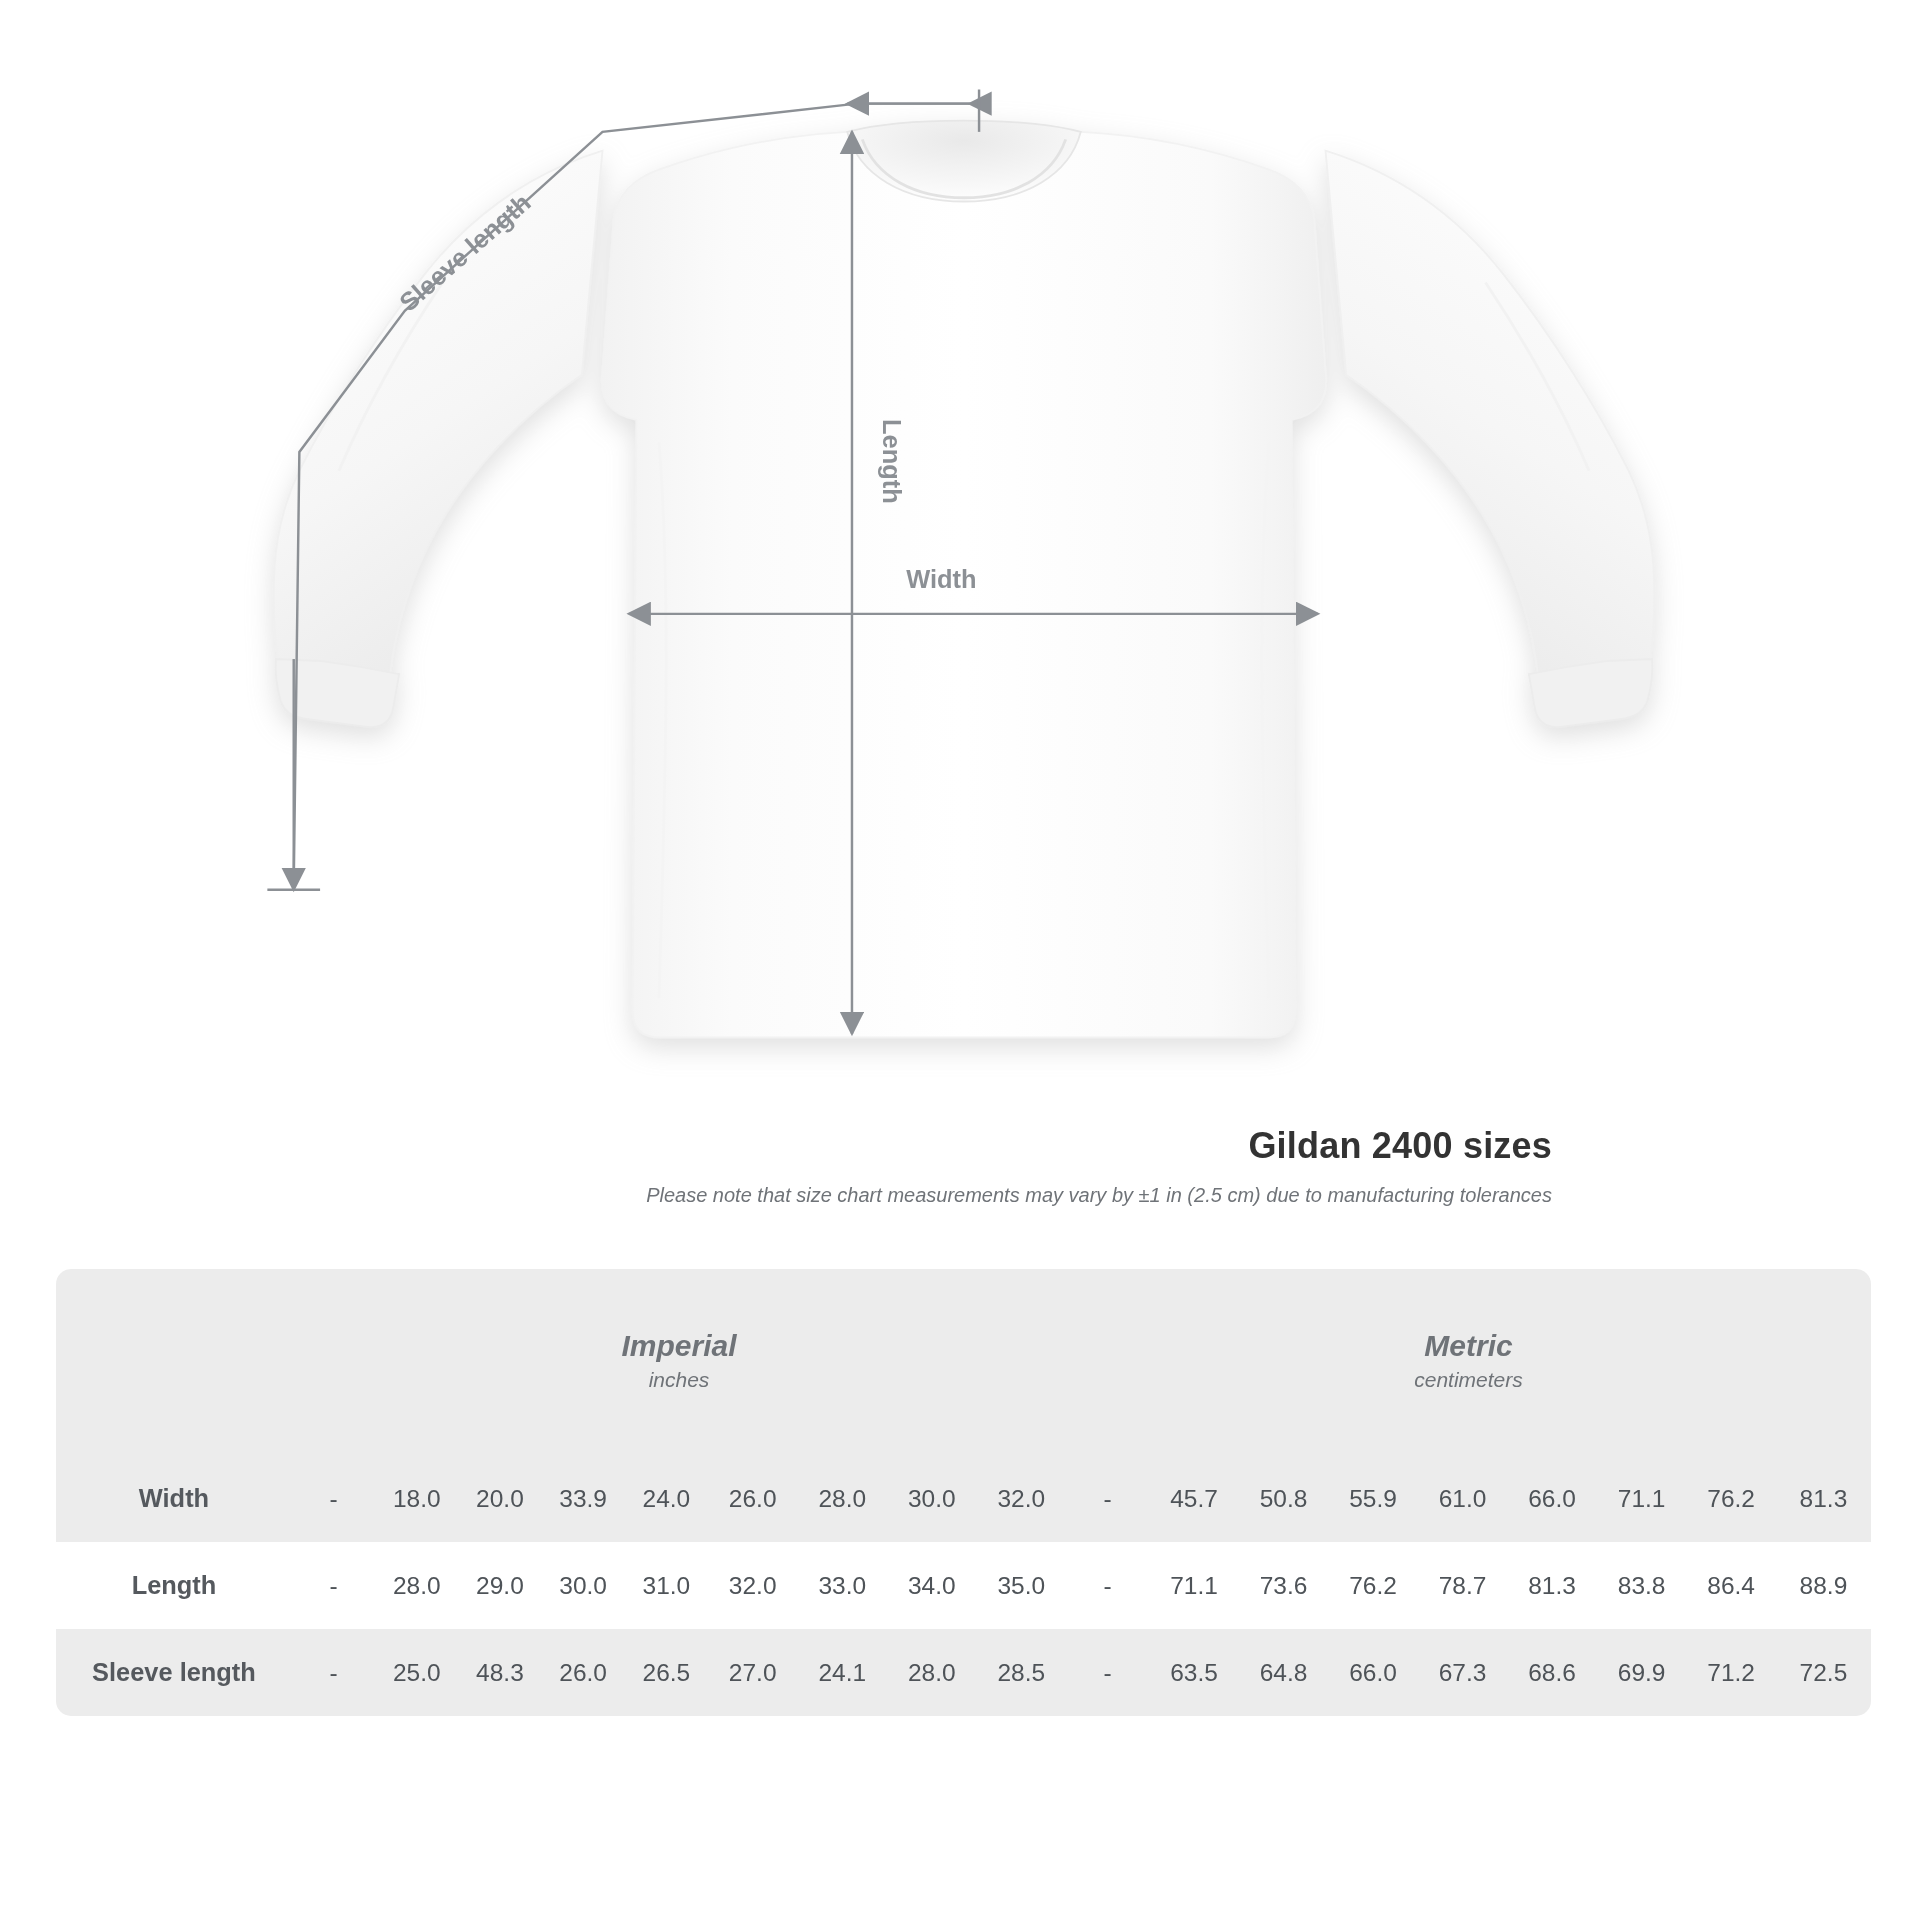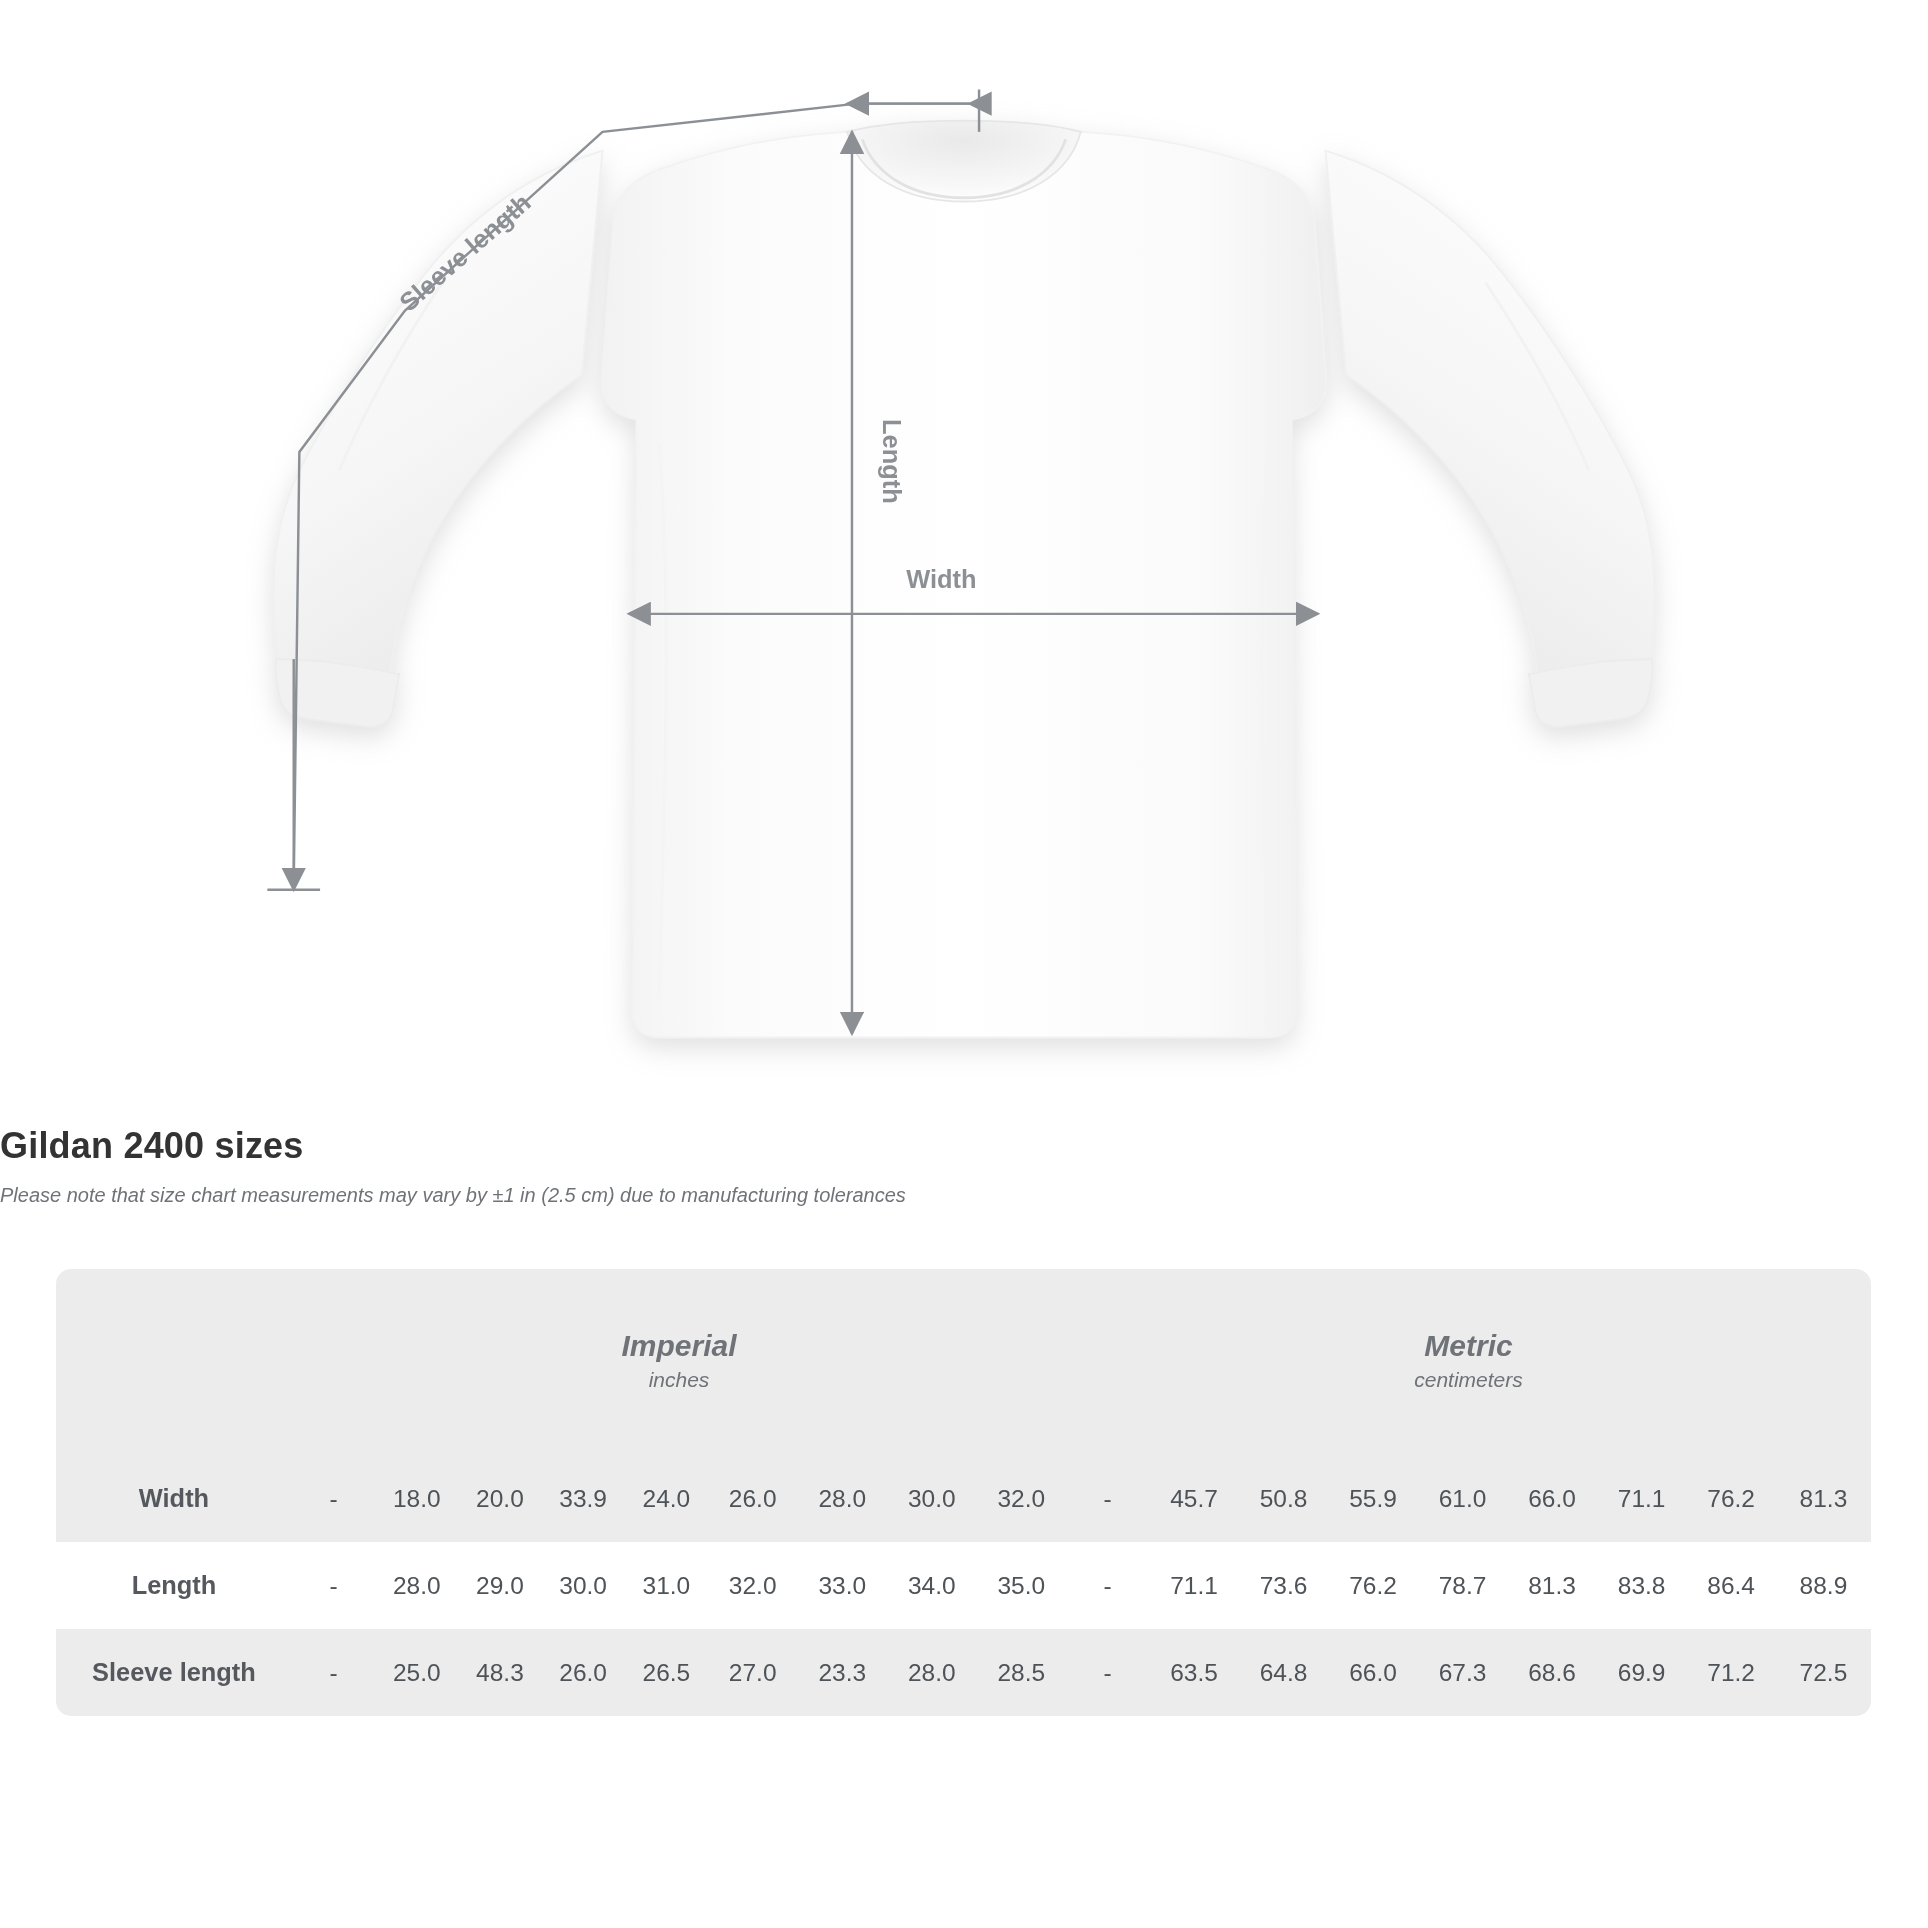--- a/index.html
+++ b/index.html
@@ -29,21 +29,21 @@
   #illustration svg {
     display: block;
   }
 
   
   #title-block {
     position: absolute;
     left: 0;
     top: 1125px;
     width: 1552px;
-    text-align: left;
+    text-align: right;
   }
   #chart-title {
     font-size: 36px;
     font-weight: bold;
     color: #333333;
     letter-spacing: 0.2px;
     margin: 0 0 17px 0;
   }
   #chart-note {
     font-size: 20px;
@@ -303,21 +303,21 @@
         </tr>
 
         <tr class="data-row shade last-row">
           <td class="rowlabel firstcell">Sleeve length</td>
           <td>-</td>
           <td>25.0</td>
           <td>48.3</td>
           <td>26.0</td>
           <td>26.5</td>
           <td>27.0</td>
-          <td>23.3</td>
+          <td>24.1</td>
           <td>28.0</td>
           <td>28.5</td>
           <td>-</td>
           <td>63.5</td>
           <td>64.8</td>
           <td>66.0</td>
           <td>67.3</td>
           <td>68.6</td>
           <td>69.9</td>
           <td>71.2</td>

